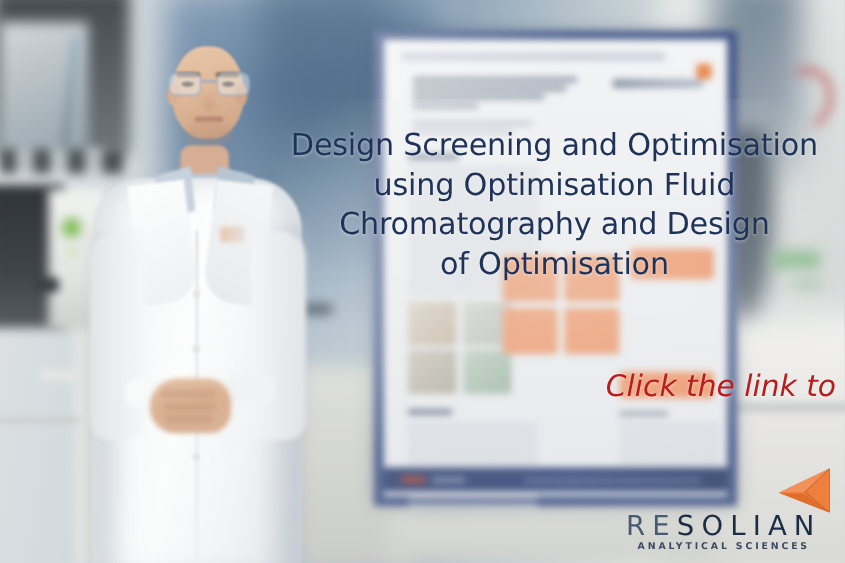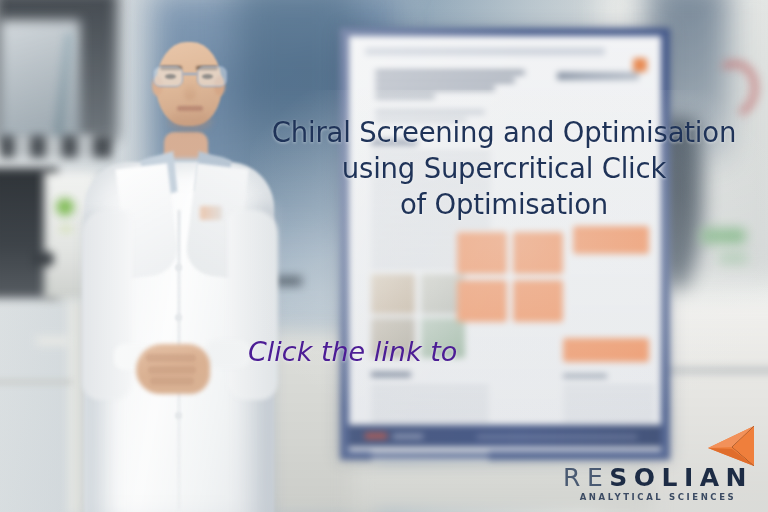--- a/index.html
+++ b/index.html
@@ -412,22 +412,22 @@
     color:#1f3358;
     font-family:"DejaVu Sans", sans-serif;
     font-size:27.5px;
     line-height:36px;
     font-weight:400;
     letter-spacing:-0.2px;
     text-shadow:0 1px 3px rgba(255,255,255,.45);
   }
   .subhead{
     position:absolute; left:248px; top:334px; width:512px;
-    text-align:left;
-    color:#4c1d95;
+    text-align:right;
+    color:#b91c1c;
     font-family:"DejaVu Sans", sans-serif;
     font-style:italic;
     font-size:27px;
     line-height:35px;
     font-weight:400;
     text-shadow:0 1px 3px rgba(255,255,255,.45);
   }
 
   
   .logo{
@@ -440,21 +440,21 @@
     position:absolute; left:0px; top:40px; width:204px;
     text-align:center;
     font-family:"DejaVu Sans", sans-serif;
     font-size:25px;
     line-height:28px;
     letter-spacing:6.5px;
     color:#24344f;
     white-space:nowrap;
   }
   .logo-word .lite{ font-weight:400; color:#4a5a72; }
-  .logo-word .bold{ font-weight:700; color:#1d2c45; }
+  .logo-word .bold{ font-weight:400; color:#1d2c45; }
   .logo-tag{
     position:absolute; left:0px; top:68px; width:204px;
     text-align:center;
     font-family:"DejaVu Sans", sans-serif;
     font-size:8.5px;
     letter-spacing:2.6px;
     color:#3c4b63;
     font-weight:600;
     white-space:nowrap;
   }
@@ -612,22 +612,23 @@
       </div>
     </div>
 
     <div class="veil"></div>
     <div class="veil-text"></div>
   </div>
 
   <div class="overlay">
 
     <div class="headline">
-      <div>Chiral Screening and Optimisation</div>
-      <div>using Supercritical Click</div>
+      <div>Design Screening and Optimisation</div>
+      <div>using Optimisation Fluid</div>
+      <div>Chromatography and Design</div>
       <div>of Optimisation</div>
     </div>
 
     <div class="subhead">
       <div>Click the link to</div>
     </div>
 
     <div class="logo">
       <div class="logo-mark">
         <svg viewBox="0 0 54 44" width="54" height="44" aria-hidden="true">

